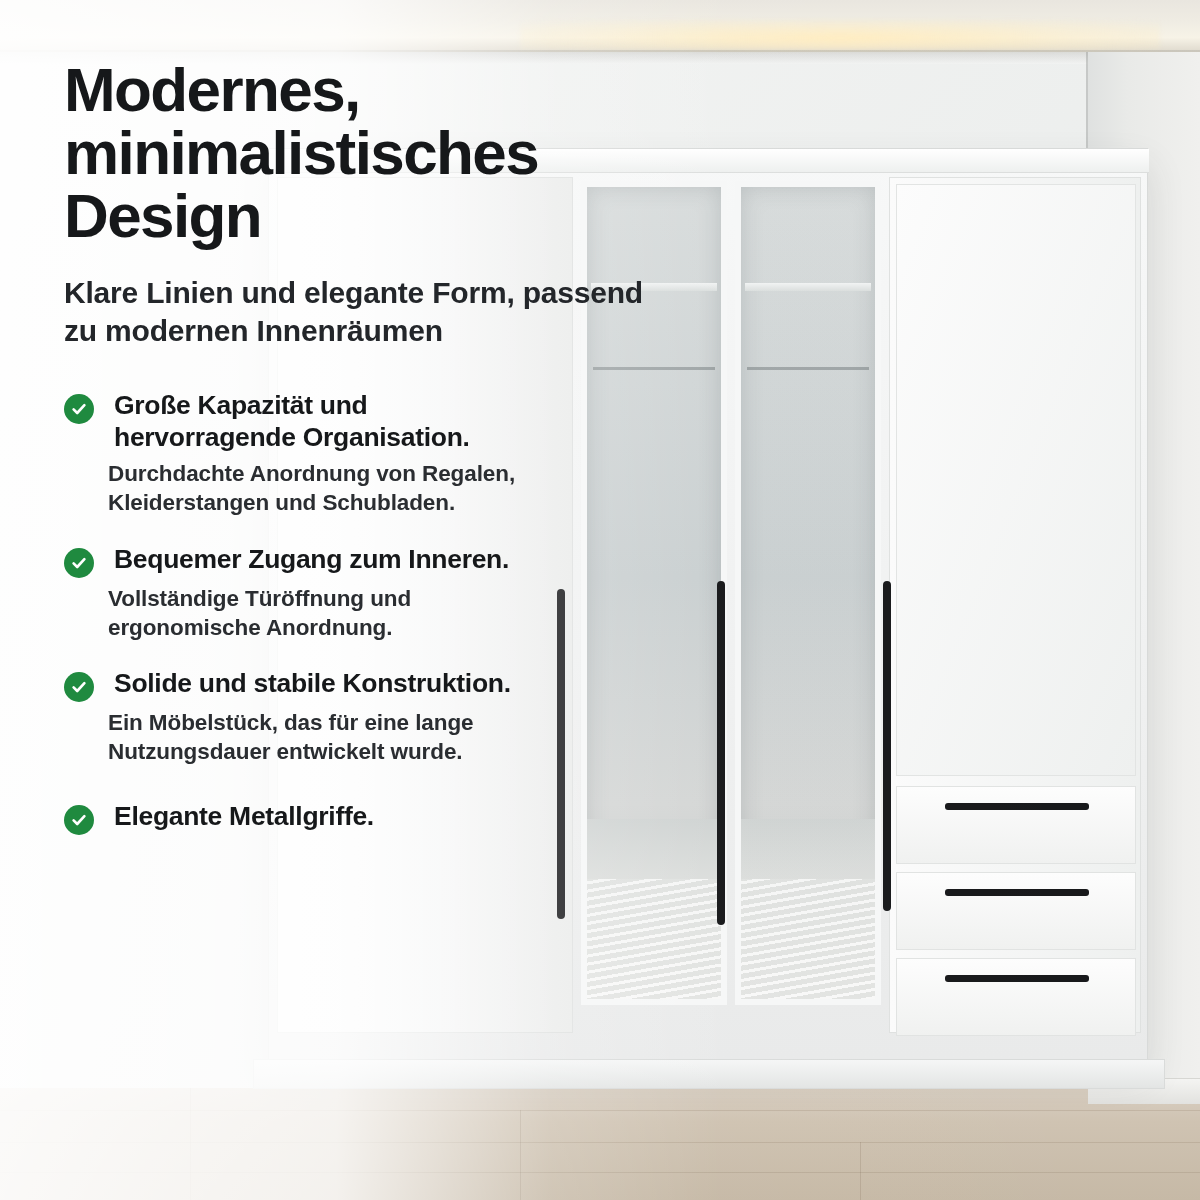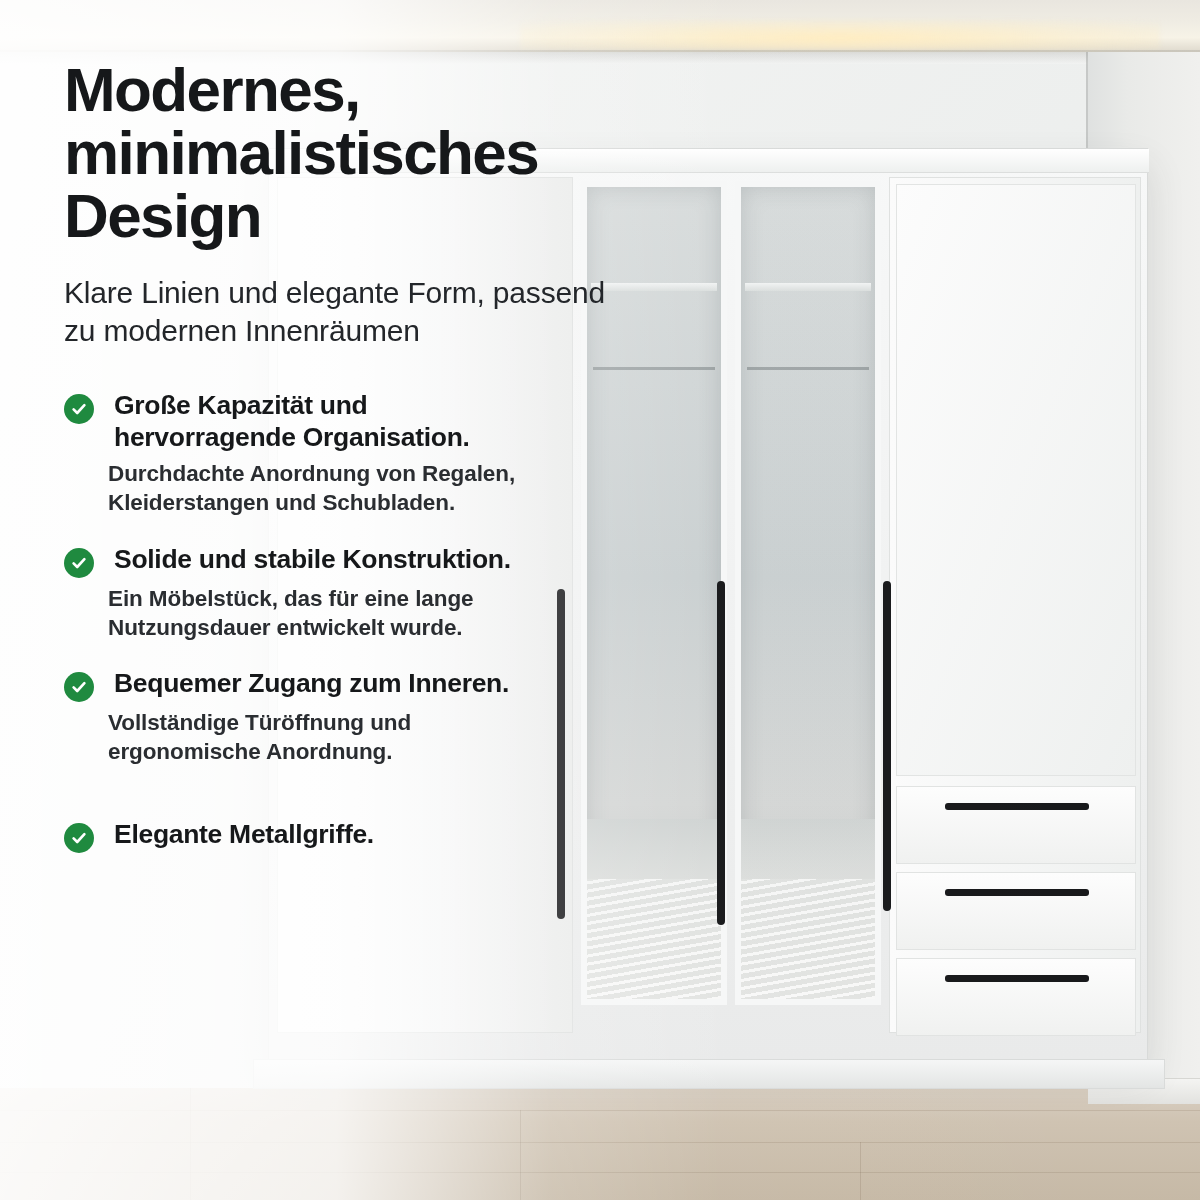--- a/index.html
+++ b/index.html
@@ -204,21 +204,21 @@
     font-weight: 700;
     letter-spacing: -1.6px;
     color: #16181a;
     max-width: 600px;
   }
   .subhead {
     margin-top: 26px;
     font-size: 30px;
     line-height: 1.28;
     color: #23262a;
-    font-weight: 400;
+    font-weight: 700;
     max-width: 580px;
     letter-spacing: -0.2px;
   }
 
   .features { margin-top: 40px; }
   .feature { margin-bottom: 26px; }
   .feature-head {
     display: flex;
     align-items: flex-start;
     gap: 20px;
@@ -246,21 +246,21 @@
     margin-top: 6px;
     margin-left: 44px;
     font-size: 22.5px;
     line-height: 1.3;
     color: #2a2d31;
     max-width: 420px;
     letter-spacing: -0.1px;
     font-weight: bold;
   }
   .feature-last .feature-desc { max-width: 560px; }
-  .feature-last { margin-top: 52px; }
+  .feature-last { margin-top: 34px; }
 </style>
 </head>
 <body>
 
 <div id="stage">
 
   <div class="room">
     <div class="ceiling"></div>
     <div class="cove-glow"></div>
     <div class="ceiling-shadow"></div>
@@ -340,35 +340,35 @@
         <p class="feature-desc">Durchdachte Anordnung von Regalen, Kleiderstangen und Schubladen.</p>
       </div>
 
       <div class="feature">
         <div class="feature-head">
           <span class="check">
             <svg width="18" height="18" viewBox="0 0 18 18" aria-hidden="true">
               <path d="M3.6 9.4 L7.2 13 L14.4 5.2" fill="none" stroke="#ffffff" stroke-width="2.6" stroke-linecap="round" stroke-linejoin="round"></path>
             </svg>
           </span>
-          <span class="feature-title">Solide und stabile Konstruktion.</span>
-        </div>
-        <p class="feature-desc">Ein Möbelstück, das für eine lange Nutzungsdauer entwickelt wurde.</p>
+          <span class="feature-title">Bequemer Zugang zum Inneren.</span>
+        </div>
+        <p class="feature-desc">Vollständige Türöffnung und ergonomische Anordnung.</p>
       </div>
 
       <div class="feature">
         <div class="feature-head">
           <span class="check">
             <svg width="18" height="18" viewBox="0 0 18 18" aria-hidden="true">
               <path d="M3.6 9.4 L7.2 13 L14.4 5.2" fill="none" stroke="#ffffff" stroke-width="2.6" stroke-linecap="round" stroke-linejoin="round"></path>
             </svg>
           </span>
-          <span class="feature-title">Bequemer Zugang zum Inneren.</span>
-        </div>
-        <p class="feature-desc">Vollständige Türöffnung und ergonomische Anordnung.</p>
+          <span class="feature-title">Solide und stabile Konstruktion.</span>
+        </div>
+        <p class="feature-desc">Ein Möbelstück, das für eine lange Nutzungsdauer entwickelt wurde.</p>
       </div>
 
       <div class="feature feature-last">
         <div class="feature-head">
           <span class="check">
             <svg width="18" height="18" viewBox="0 0 18 18" aria-hidden="true">
               <path d="M3.6 9.4 L7.2 13 L14.4 5.2" fill="none" stroke="#ffffff" stroke-width="2.6" stroke-linecap="round" stroke-linejoin="round"></path>
             </svg>
           </span>
           <span class="feature-title">Elegante Metallgriffe.</span>

